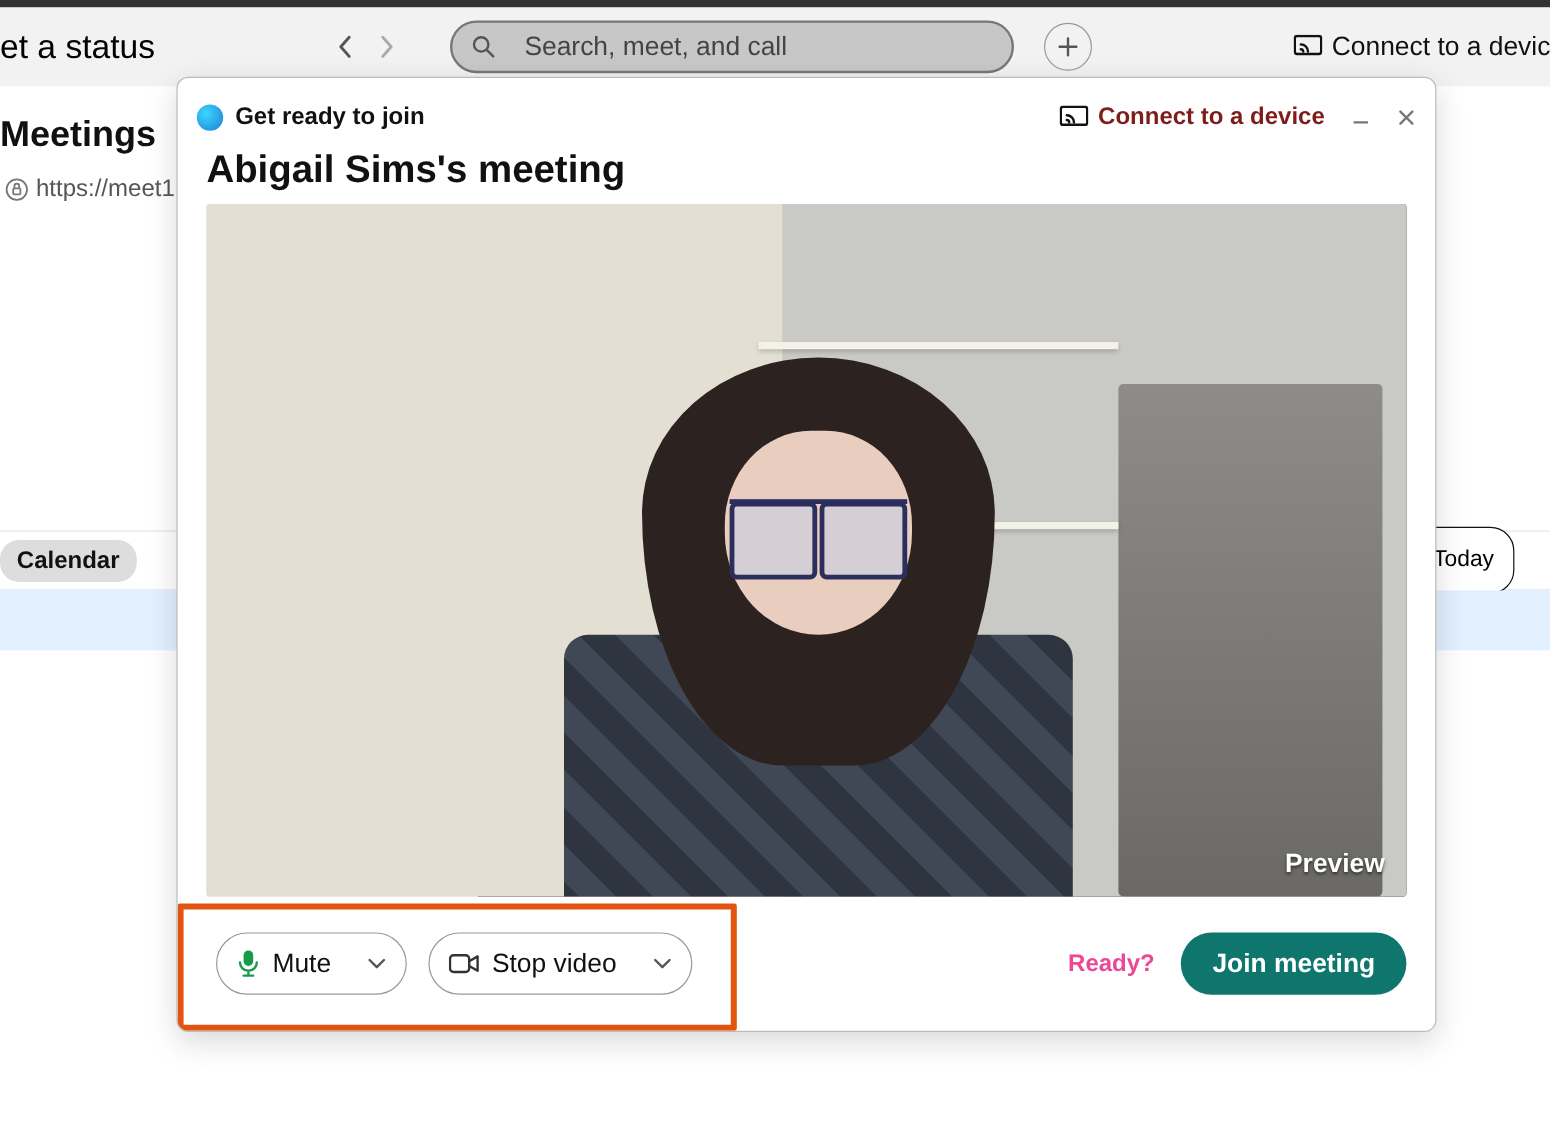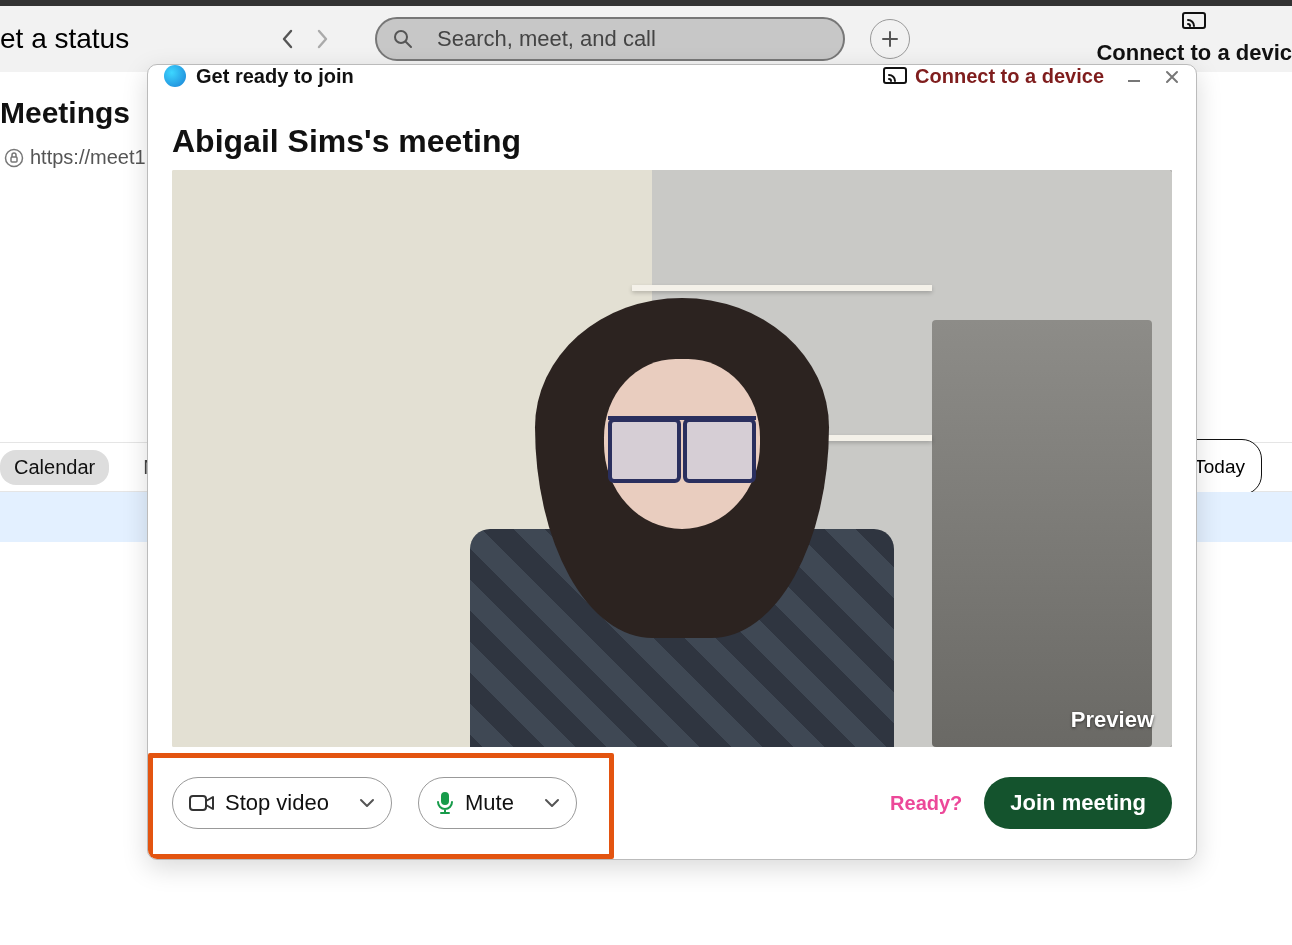--- a/index.html
+++ b/index.html
@@ -32,23 +32,22 @@
     color:#444; font-size:22px;
   }
   .plus-btn {
     position:absolute; left:870px; top:50%; transform:translateY(-50%);
     width:40px; height:40px; border-radius:50%; border:1.5px solid #999;
     display:flex; align-items:center; justify-content:center; color:#555; font-size:22px;
     background:#f2f2f2;
   }
   .connect-top {
     position:absolute; right:0; top:50%; transform:translateY(-50%);
-    display:flex; align-items:center; gap:8px; font-size:22px; font-weight:700; color:#111;
+    display:flex; align-items:center; gap:8px; font-size:22px; font-weight:400; color:#111;
     padding-right:0;
-    flex-direction:column;
   }
   .main-area {
     position:absolute; left:0; right:0; top:72px; bottom:0; background:#fff;
   }
   .meetings-header {
     padding:24px 0 12px 0;
     display:flex; align-items:center; gap:14px;
   }
   .meetings-title {
     font-size:30px; font-weight:700; color:#111;
@@ -58,21 +57,21 @@
     display:flex; align-items:center; gap:6px;
     color:#555; font-size:20px; padding-left:4px; margin-top:4px;
   }
   .tabrow {
     position:absolute; left:0; right:0; top:370px;
     border-top:1px solid #e5e5e5; border-bottom:1px solid #e5e5e5;
     height:50px; background:#fff;
     display:flex; align-items:center; padding-left:0;
   }
   .tab-pill {
-    background:#ddd; color:#111; font-weight:400; font-size:20px;
+    background:#ddd; color:#111; font-weight:700; font-size:20px;
     padding:6px 14px; border-radius:16px; margin-right:34px;
   }
   .tab-plain {
     color:#444; font-size:20px;
   }
   .today-pill {
     position:absolute; right:30px;
     border:1.5px solid #111; border-radius:20px;
     padding:16px 16px; font-size:19px; background:#fff;
   }
@@ -84,21 +83,21 @@
   
   .modal {
     position:absolute; left:147px; top:64px;
     width:1050px; height:796px;
     background:#fff; border:1px solid #bbb; border-radius:10px;
     box-shadow:0 8px 26px rgba(0,0,0,0.15);
     display:flex; flex-direction:column;
     overflow:hidden;
   }
   .modal-header {
-    height:44px; display:flex; align-items:flex-start;
+    height:44px; display:flex; align-items:flex-end;
     padding:0 16px;
   }
   .logo {
     width:22px; height:22px; border-radius:50%;
     background: radial-gradient(circle at 35% 35%, #3dd6ff, #1a7fd4);
     margin-right:10px;
   }
   .ready-label { font-size:20px; font-weight:600; color:#111; }
   .modal-actions {
     margin-left:auto; display:flex; align-items:center; gap:22px;
@@ -177,21 +176,21 @@
     margin-left:20px; color:#555;
   }
   .mic-icon { color:#179b4a; }
   .cam-icon { color:#333; }
   .ready-q {
     margin-left:auto; margin-right:22px; font-size:20px; font-weight:700; color:#ec4899;
   }
   .join-btn {
     height:52px; padding:0 26px;
     border:none; border-radius:26px;
-    background:#14532d; color:#fff;
+    background:#0f766e; color:#fff;
     font-size:22px; font-weight:600;
   }
   .win-btn { color:#666; font-size:20px; cursor:pointer; }
   svg { display:block; }
 </style>
 </head>
 <body>
 
 <div class="bg">
 
@@ -297,49 +296,49 @@
         <div class="hair"></div>
         <div class="face"></div>
         <div class="glasses"></div>
       </div>
       <div class="preview-badge">Preview</div>
     </div>
 
     <div class="controls-row" style="position:relative;">
       <div class="highlight-box"></div>
 
+      <button class="pill-btn" style="margin-left:8px;">
+        <span class="mic-icon">
+          <svg width="20" height="24" viewBox="0 0 20 24">
+              <rect x="6" y="1" width="8" height="13" rx="4" fill="#179b4a"></rect>
+              <path d="M3 11a7 7 0 0014 0M10 18v4M6 22h8" stroke="#179b4a" stroke-width="2" fill="none" stroke-linecap="round"></path>
+            </svg>
+        </span>
+        <span>Mute</span>
+        <span class="dropdown-chevron">
+          <svg width="16" height="10" viewBox="0 0 16 10">
+              <path d="M2 2l6 6 6-6" stroke="#555" stroke-width="2" fill="none" stroke-linecap="round" stroke-linejoin="round"></path>
+            </svg>
+        </span>
+      </button>
+
       <button class="pill-btn">
         <span class="cam-icon">
           <svg width="26" height="20" viewBox="0 0 26 20">
               <rect x="1" y="3" width="16" height="14" rx="3" stroke="#333" stroke-width="2" fill="none"></rect>
               <path d="M17 8l7-4v12l-7-4" stroke="#333" stroke-width="2" fill="none" stroke-linejoin="round"></path>
             </svg>
         </span>
         <span>Stop video</span>
         <span class="dropdown-chevron">
           <svg width="16" height="10" viewBox="0 0 16 10">
               <path d="M2 2l6 6 6-6" stroke="#555" stroke-width="2" fill="none" stroke-linecap="round" stroke-linejoin="round"></path>
             </svg>
         </span>
       </button>
 
-      <button class="pill-btn" style="margin-left:8px;">
-        <span class="mic-icon">
-          <svg width="20" height="24" viewBox="0 0 20 24">
-              <rect x="6" y="1" width="8" height="13" rx="4" fill="#179b4a"></rect>
-              <path d="M3 11a7 7 0 0014 0M10 18v4M6 22h8" stroke="#179b4a" stroke-width="2" fill="none" stroke-linecap="round"></path>
-            </svg>
-        </span>
-        <span>Mute</span>
-        <span class="dropdown-chevron">
-          <svg width="16" height="10" viewBox="0 0 16 10">
-              <path d="M2 2l6 6 6-6" stroke="#555" stroke-width="2" fill="none" stroke-linecap="round" stroke-linejoin="round"></path>
-            </svg>
-        </span>
-      </button>
-
       <span class="ready-q">Ready?</span>
 
       <button class="join-btn">Join meeting</button>
     </div>
   </div>
 
 </div>
 
 </body></html>

